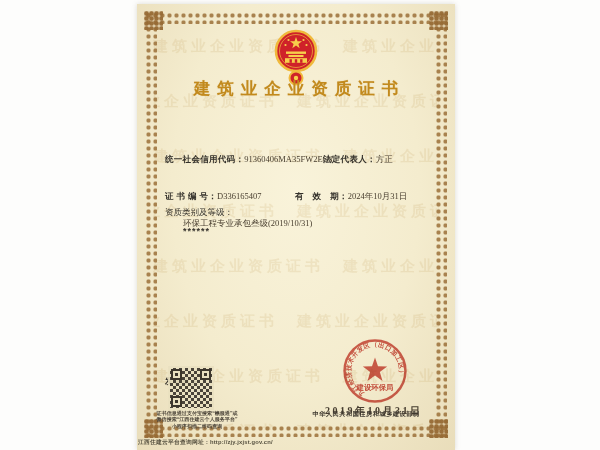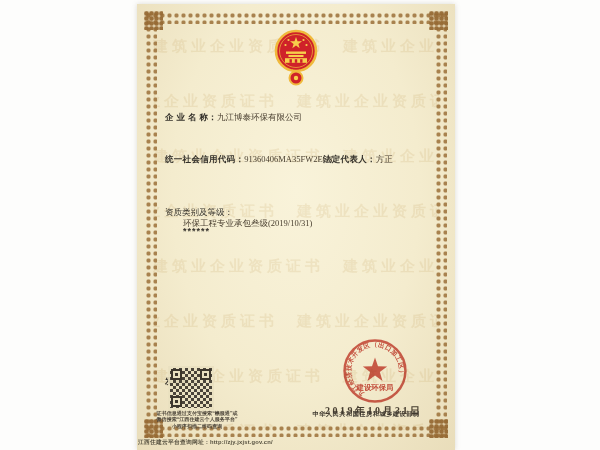--- a/index.html
+++ b/index.html
@@ -101,34 +101,38 @@
         <rect x="13" y="30.2" width="22" height="4.6" fill="#f7cf4b"></rect>
         <rect x="17.5" y="31.2" width="2.4" height="3.6" fill="#cf2229"></rect>
         <rect x="22.8" y="31.2" width="2.4" height="3.6" fill="#cf2229"></rect>
         <rect x="28.1" y="31.2" width="2.4" height="3.6" fill="#cf2229"></rect>
         <path d="M20 42 L24 45 L28 42" fill="none" stroke="#f0b93c" stroke-width="1.6"></path>
         <circle cx="24" cy="50" r="6.5" fill="#cf2229" stroke="#f0b93c" stroke-width="2"></circle>
         <circle cx="24" cy="50" r="2.2" fill="#f7cf4b"></circle>
       </svg>
     </div>
 
+    <div class="title">建筑业企业资质证书</div>
 
-    <div class="frow" style="top:108px;">
-      <span class="flabel">企 业 名 称：</span><span class="fvalue">九江博泰环保有限公司</span>
-    </div>
 
 
     <div class="frow" style="top:150px;">
       <span class="flabel">统一社会信用代码：</span><span class="fvalue">91360406MA35FW2E6N</span>
       <span class="rcol" style="left:158px;">
         <span class="flabel">法定代表人：</span><span class="fvalue">方正</span>
       </span>
     </div>
 
 
+    <div class="frow" style="top:187px;">
+      <span class="flabel">证 书 编 号：</span><span class="fvalue">D336165407</span>
+      <span class="rcol">
+        <span class="flabel">有　效　期：</span><span class="fvalue">2024年10月31日</span>
+      </span>
+    </div>
 
     <div class="qual-label">资质类别及等级：</div>
     <div class="qual-item">环保工程专业承包叁级(2019/10/31)</div>
     <div class="qual-stars">******</div>
 
     <div class="issuer">发证机关：</div>
     <div class="issue-date">2019年10月31日</div>
 
     <div class="seal">
       <svg width="66" height="66" viewBox="0 0 64 64">

